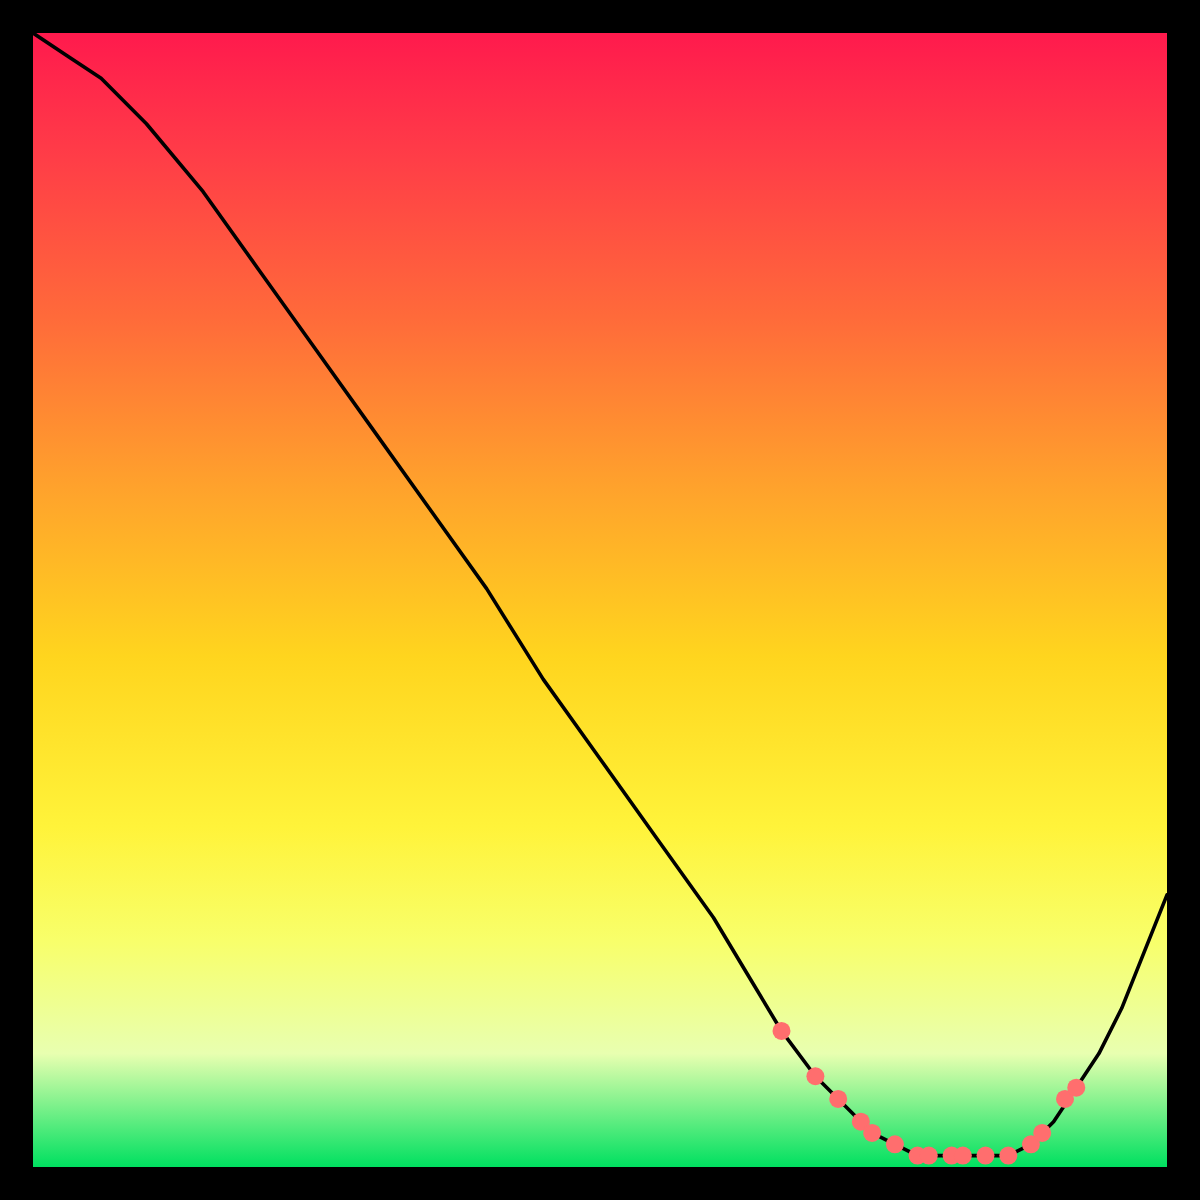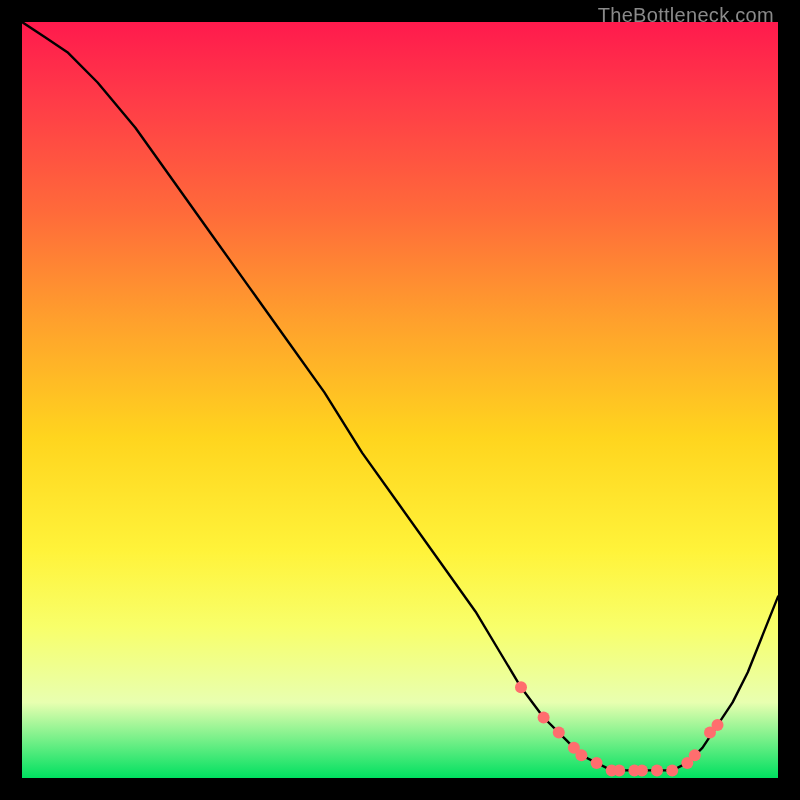--- a/index.html
+++ b/index.html
@@ -87,14 +87,13 @@
           <circle cx="619.9" cy="748.4" r="6" class="marker"></circle>
           <circle cx="635.0" cy="748.4" r="6" class="marker"></circle>
           <circle cx="650.2" cy="748.4" r="6" class="marker"></circle>
           <circle cx="665.3" cy="740.9" r="6" class="marker"></circle>
           <circle cx="672.8" cy="733.3" r="6" class="marker"></circle>
           <circle cx="688.0" cy="710.6" r="6" class="marker"></circle>
           <circle cx="695.5" cy="703.1" r="6" class="marker"></circle>
         </g>
     </svg>
   </div>
-  <div class="attribution">TheBottleneck.com</div>
 </div>
 
 </body></html>

